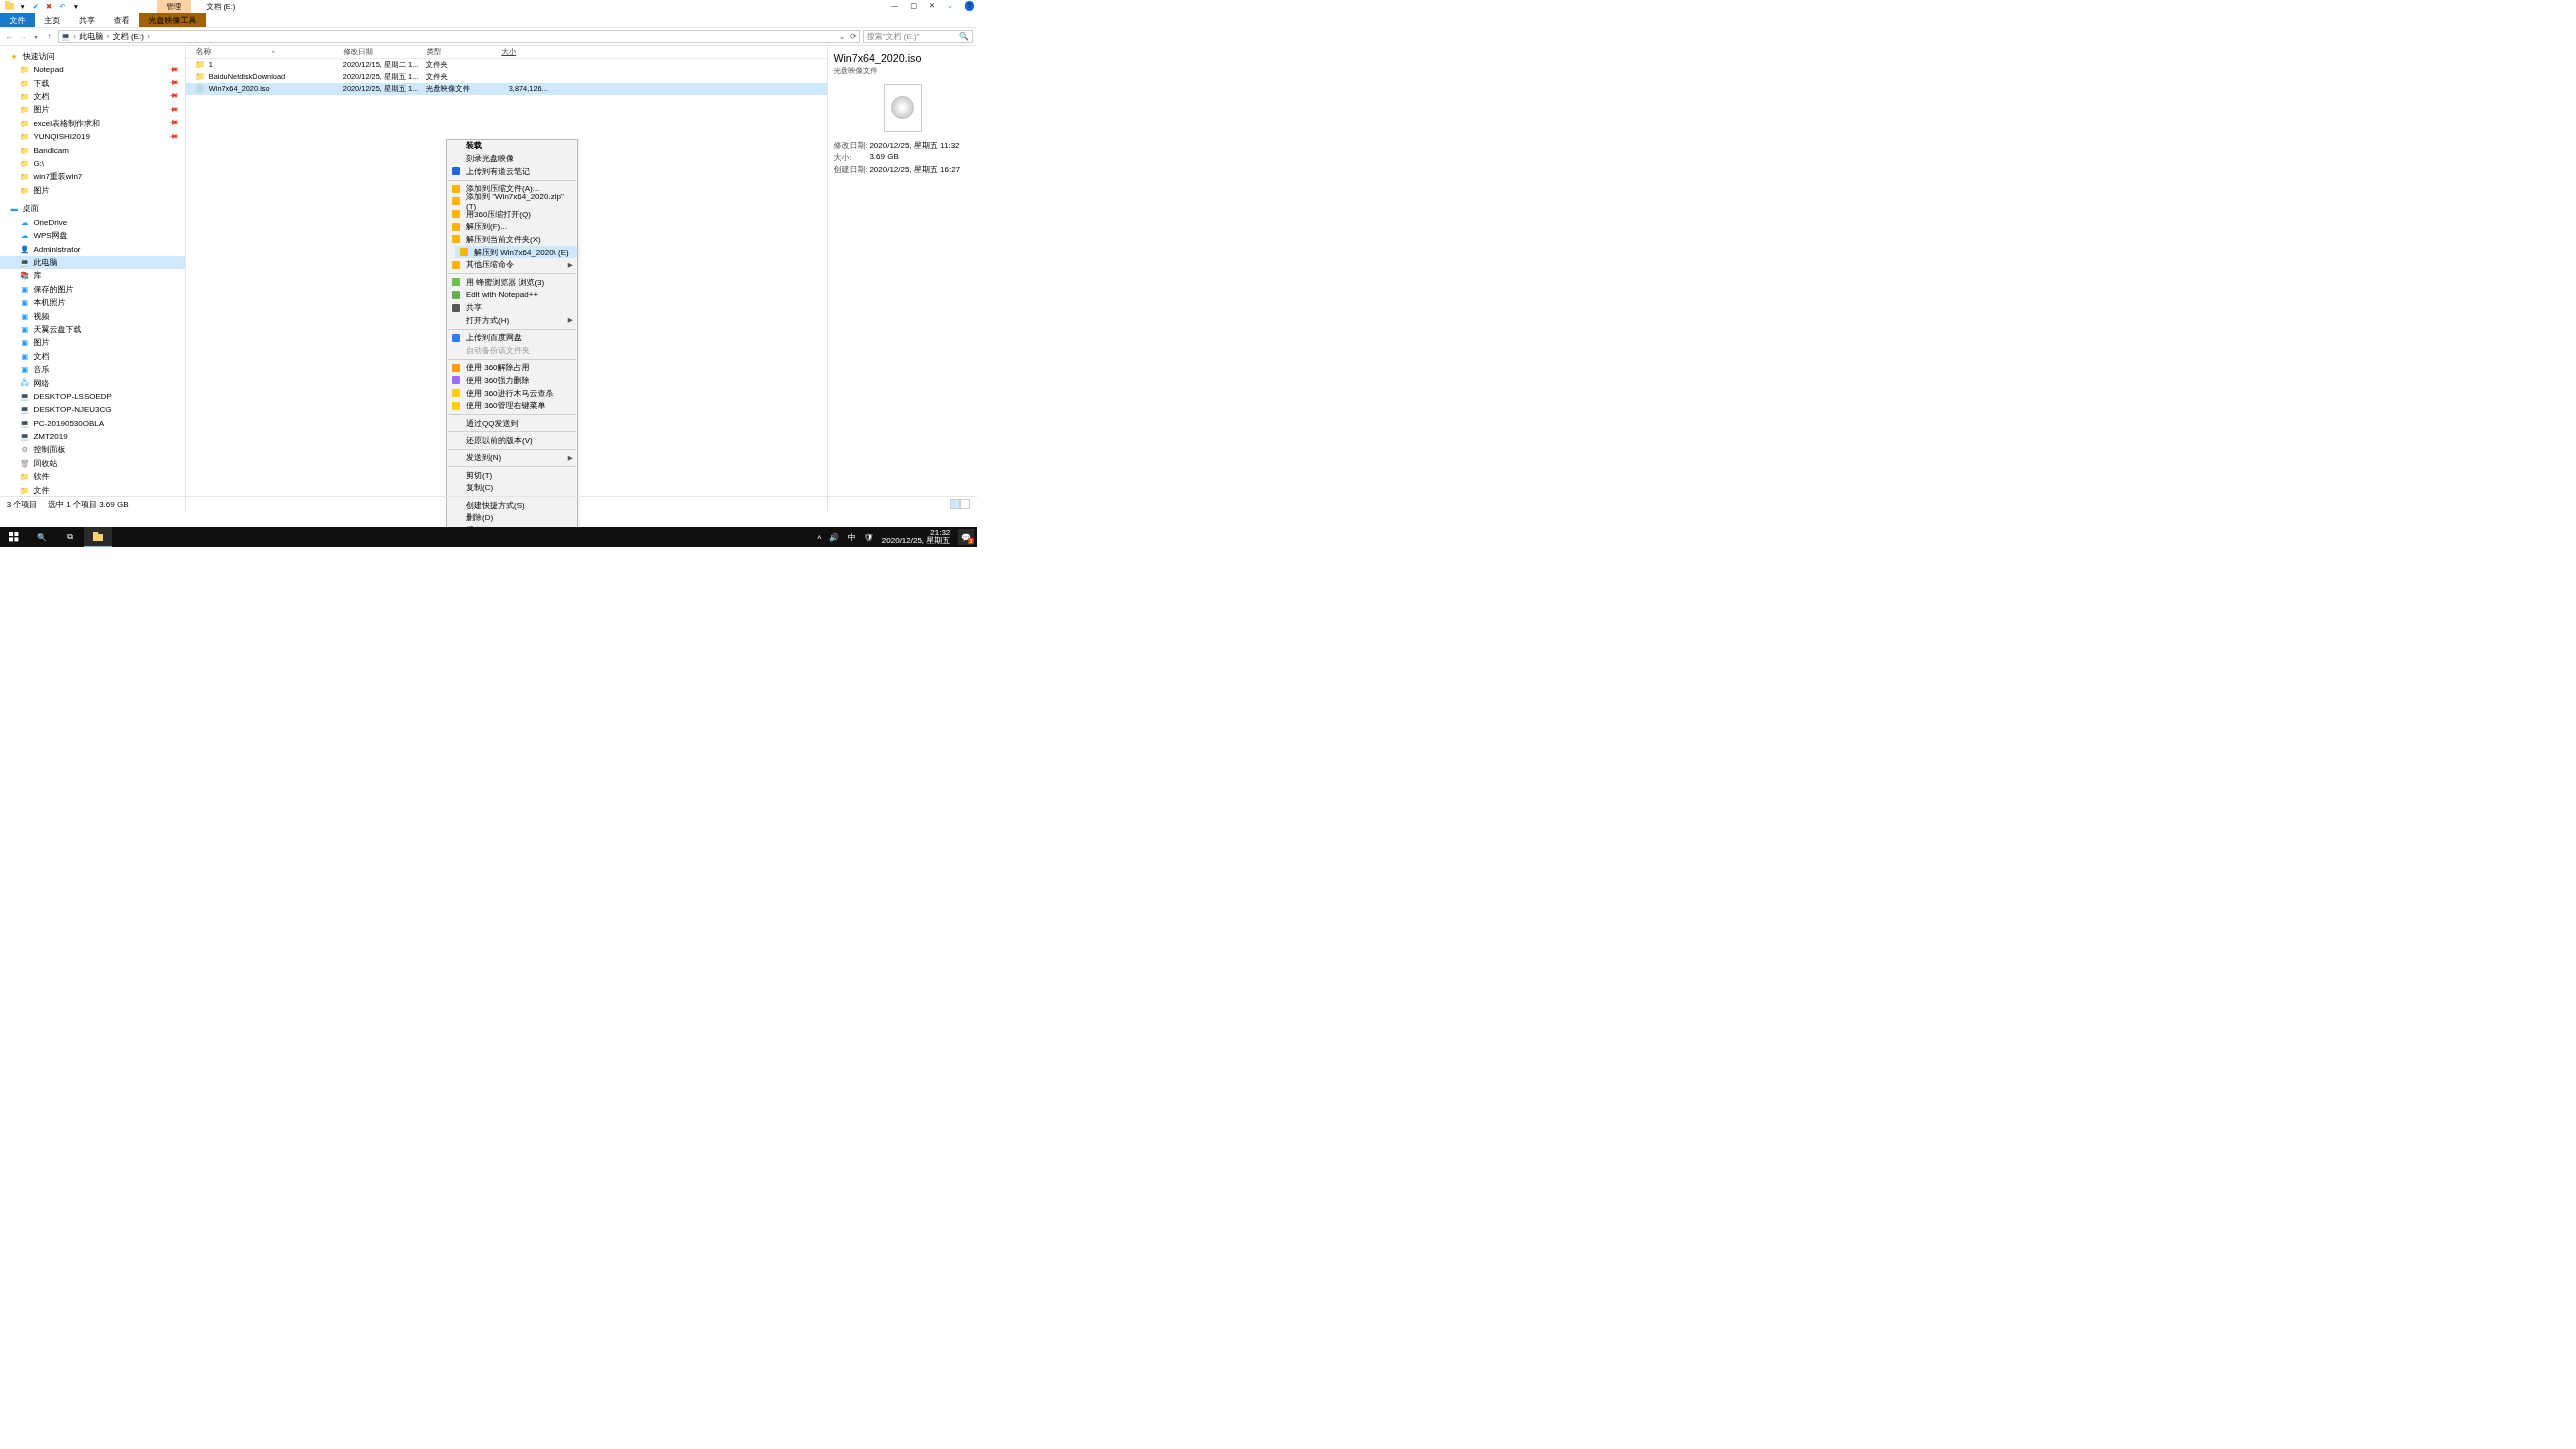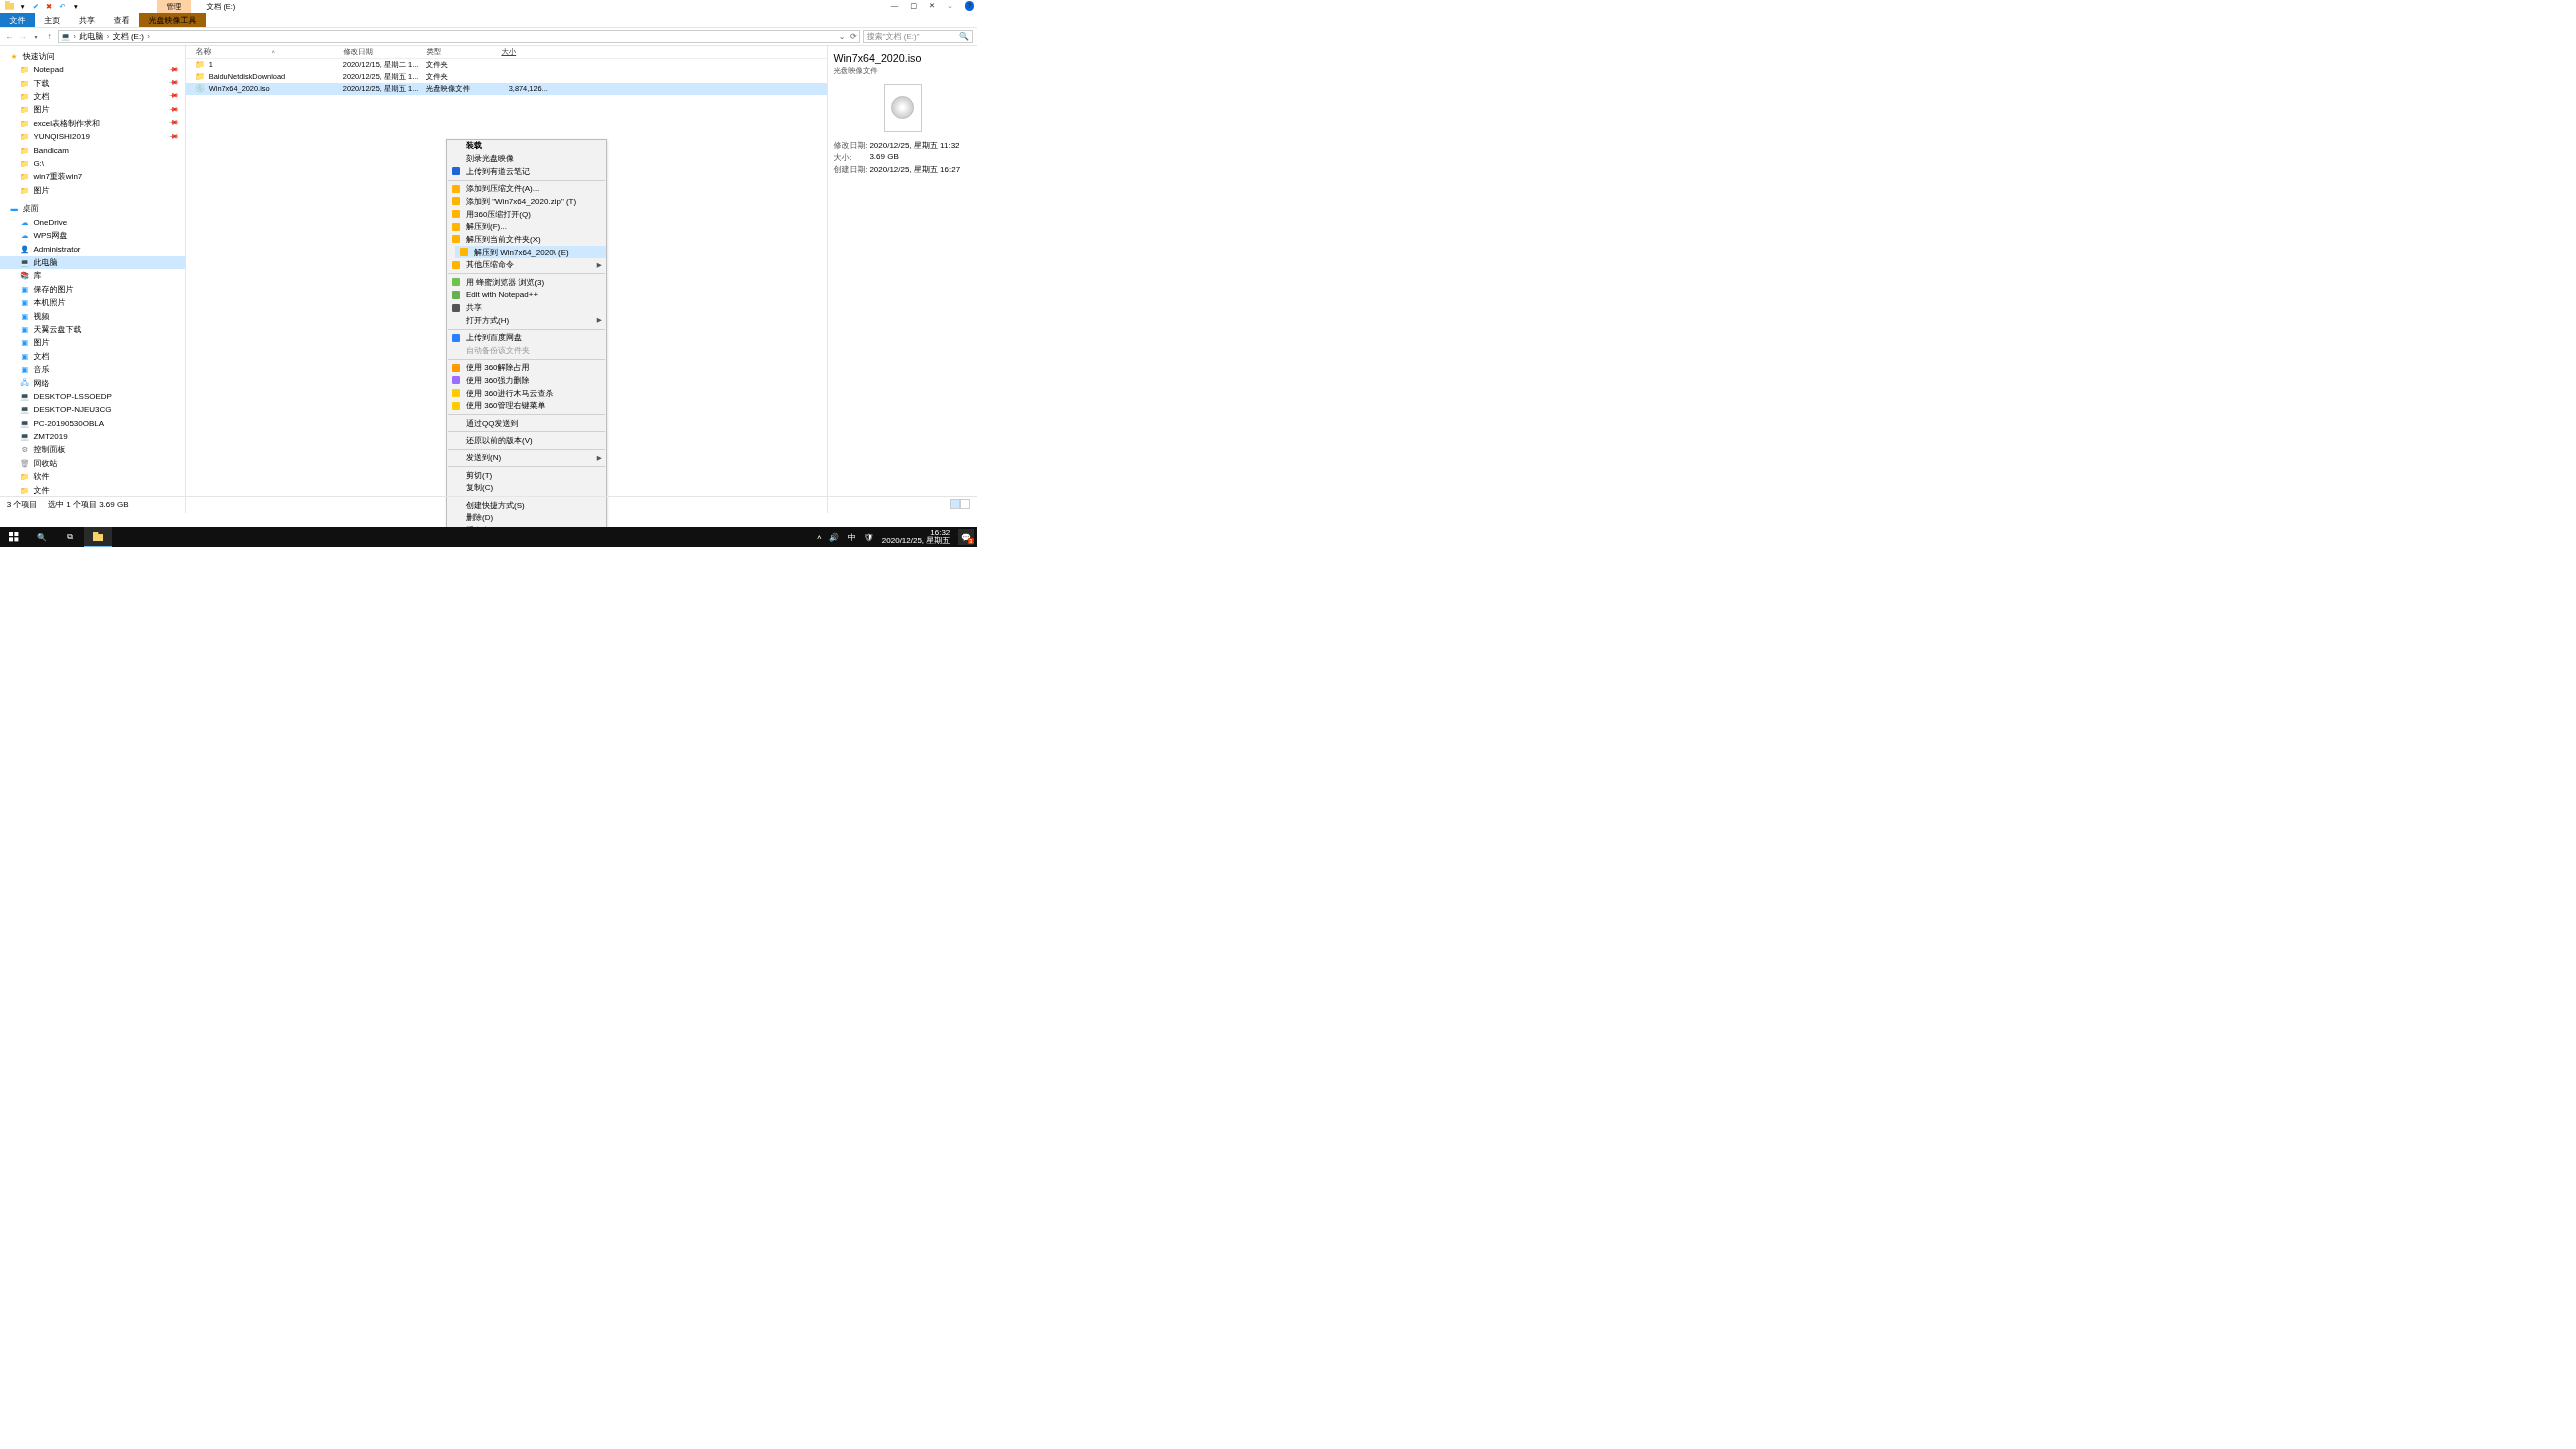--- a/index.html
+++ b/index.html
@@ -55,21 +55,21 @@
 
 .details { width:150px; border-left:0.7px solid #e5e5e5; padding:6.7px 5.4px; }
 .details h2 { font-size:10.7px; font-weight:400; }
 .details .sub { font-size:7.4px; color:#555; margin-top:1.3px; }
 .thumb { width:38px; height:48px; border:0.7px solid #ccc; margin:8px auto; display:flex; align-items:center; justify-content:center; }
 .disc { width:23px; height:23px; border-radius:50%; background:radial-gradient(circle,#fff 10%,#d8d8d8 55%,#c0c0c0); border:0.7px solid #bbb; }
 .kv { display:flex; font-size:7.4px; margin:1.3px 0; }
 .kv .k{ width:36px; color:#555;} .kv .v{}
 
 
-.ctx { position:absolute; left:260px; top:93px; width:161px; background:#f2f2f2; border:0.7px solid #bcbcbc; box-shadow:1.3px 1.3px 2.7px rgba(0,0,0,.2); }
+.ctx { position:absolute; left:260px; top:93px; width:132px; background:#f2f2f2; border:0.7px solid #bcbcbc; box-shadow:1.3px 1.3px 2.7px rgba(0,0,0,.2); }
 .ctx .mi { height:12.7px; display:flex; align-items:center; padding:0 5.4px 0 19px; font-size:7.4px; position:relative; }
 .ctx .mi.hl { background:#cde8ff;margin-left:8px; }
 .ctx .mi.dis { color:#9a9a9a; }
 .ctx .sep { height:0.7px; background:#d0d0d0; margin:2px 1.3px; }
 .ctx .mi .sub-ar { position:absolute; right:4px; font-size:6.7px; color:#555; }
 .ctx .mi .micon { position:absolute; left:4px; width:9.4px; height:9.4px; display:flex; align-items:center; justify-content:center; font-size:6.7px; }
 
 
 .status { position:absolute; bottom:36px; left:0; right:0; height:14.8px; border-top:0.7px solid #e5e5e5; display:flex; align-items:center; padding:0 6.7px; font-size:7.4px; gap:10.7px; }
 .status .viewbtns { margin-left:auto; display:flex; }
@@ -562,19 +562,19 @@
         <rect width="16" height="11" y="3" fill="#f8d26a"></rect>
         <rect width="8" height="3" fill="#f8d26a"></rect>
       </svg>
     </div>
   <div class="tray">
     <span>˄</span>
     <span>🔊</span>
     <span>中</span>
     <span>🛡</span>
     <div class="clock">
-      <div>16:32</div>
+      <div>21:32</div>
       <div>2020/12/25, 星期五</div>
     </div>
     <div class="notif">💬<span class="badge">3</span></div>
   </div>
 </div>
 
 
 </body></html>

